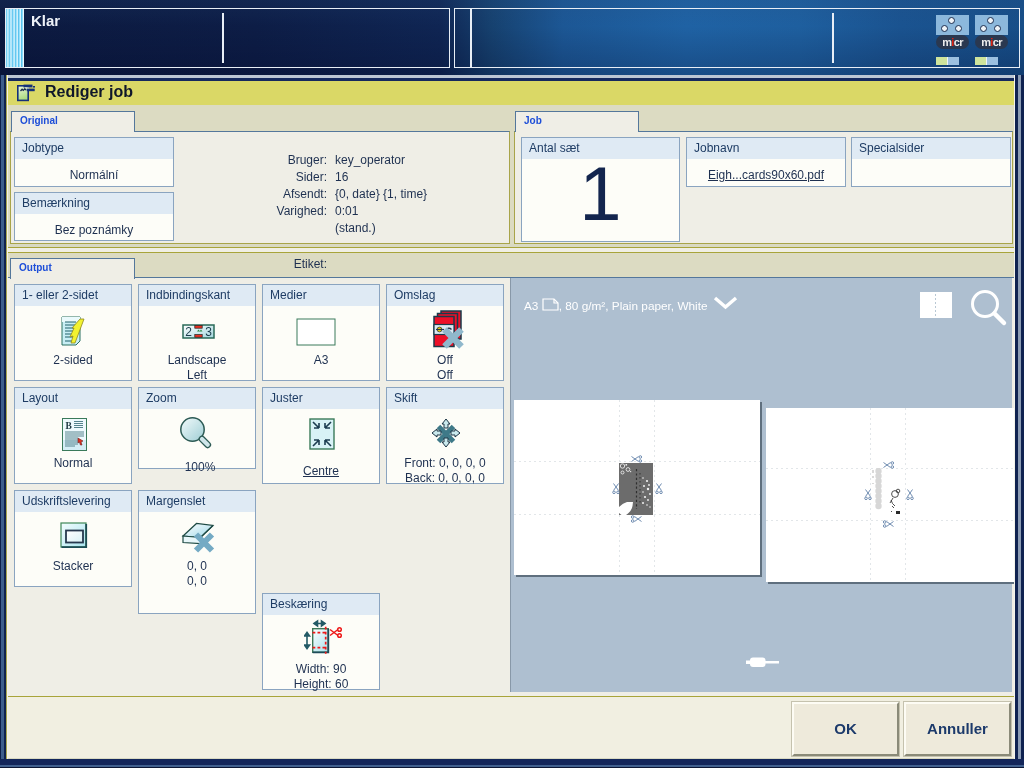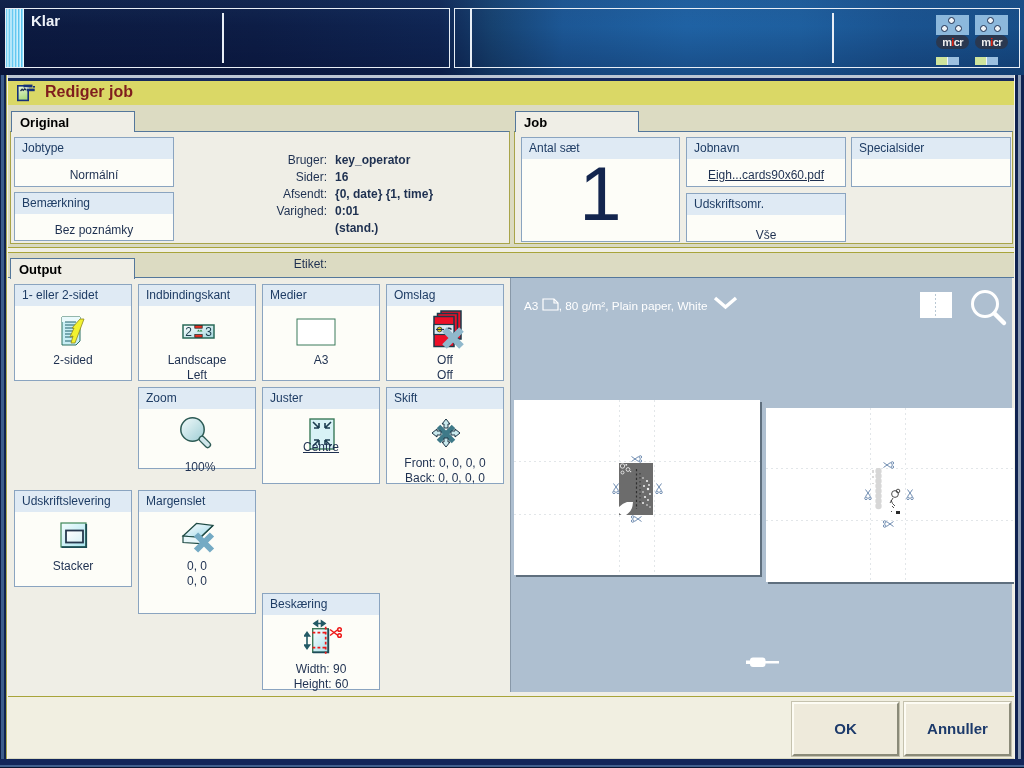--- a/index.html
+++ b/index.html
@@ -37,37 +37,37 @@
   #b-top2 { z-index:20; position:absolute; left:0; top:3px; width:1024px; height:3px; background:#15295e; }
   #b-left { z-index:20; position:absolute; left:0; top:0; width:8px; height:693px;
     background:linear-gradient(90deg,#0d1f4a 0 1px,#3d5d8c 1px 4px,#10234f 4px 6px,#a8a44e 6px 7px,#f2f1e6 7px 8px); }
   #b-right { z-index:20; position:absolute; left:1014px; top:0; width:10px; height:693px;
     background:linear-gradient(90deg,#f4f4ec 0 1px,#0f2250 1px 4px,#8c9cb4 4px 7px,#0f2250 7px 10px); }
   #b-bottom { z-index:20; position:absolute; left:0; top:684px; width:1024px; height:9px;
     background:linear-gradient(180deg,#13265a 0 6px,#41608e 6px 8px,#0a1634 8px 9px); }
 
   
   #titlebar { position:absolute; left:8px; top:6px; width:1006px; height:24px; background:#dad866; }
-  #titletxt { position:absolute; left:37px; top:2px; font-size:16px; font-weight:bold; color:#7f1d1d; }
+  #titletxt { position:absolute; left:37px; top:2px; font-size:16px; font-weight:bold; color:#0f172a; }
 
   
   .tab { position:absolute; height:21px; background:#efeee6; border:1px solid #54779b;
-    border-bottom:none; font-size:13px; font-weight:bold; color:#000000; padding:3px 0 0 8px; }
+    border-bottom:none; font-size:10px; font-weight:bold; color:#1d4ed8; padding:3px 0 0 8px; }
   .gbox { position:absolute; background:#efeee6; border-top:1px solid #54779b;
     border-left:1px solid #a8a44a; border-right:1px solid #a8a44a; border-bottom:1px solid #a8a44a; }
 
   
   .hbtn { position:absolute; background:#fdfdf8; border:1px solid #8aa4c0; }
   .hbtn .hd { position:absolute; left:0; top:0; right:0; height:21px; background:#dfeaf4;
     font-size:12px; color:#1e3c64; padding:3px 0 0 7px; }
   .cap { position:absolute; left:0; right:0; text-align:center; font-size:12px; color:#1e3050; line-height:15px; }
 
   
   .ilabel { position:absolute; width:120px; text-align:right; font-size:12px; color:#1e3050; }
-  .ivalue { position:absolute; font-size:12px; color:#1e3050;font-weight:bold; }
+  .ivalue { position:absolute; font-size:12px; color:#1e3050; }
 
   
   #topband { position:absolute; left:7px; top:30px; width:1008px; height:139px; background:#dcdbc2; }
   #splitter { position:absolute; left:7px; top:172px; width:1008px; height:6px; background:#f0efe4;
     border-top:1px solid #a8a43a; border-bottom:1px solid #a8a43a; }
   #band2 { position:absolute; left:7px; top:178px; width:1008px; height:25px; background:#dcdbc2; }
   #outputbg { position:absolute; left:7px; top:202px; width:1008px; height:420px; background:#efeee6;
     border-top:1px solid #54779b; border-bottom:1px solid #a8a43a; }
   #preview { position:absolute; left:510px; top:203px; width:502px; height:414px; background:#aebfd0;
     border-left:1px solid #8898a8; }
@@ -175,24 +175,20 @@
     <div class="tab" style="left:515px; top:36px; width:124px;">Job</div>
 
     <div class="hbtn" style="left:521px; top:62px; width:159px; height:105px;">
       <div class="hd">Antal sæt</div>
       <div class="cap" style="top:14px; font-size:76px; line-height:84px; font-weight:normal; color:#13254e;">1</div>
     </div>
     <div class="hbtn" style="left:686px; top:62px; width:160px; height:50px;">
       <div class="hd">Jobnavn</div>
       <div class="cap" style="top:30px;text-decoration:underline;">Eigh...cards90x60.pdf</div>
     </div>
-    <div class="hbtn" style="left:686px; top:118px; width:160px; height:49px;">
-      <div class="hd">Udskriftsomr.</div>
-      <div class="cap" style="top:34px;">Vše</div>
-    </div>
     <div class="hbtn" style="left:851px; top:62px; width:160px; height:50px;">
       <div class="hd">Specialsider</div>
     </div>
 
     <div id="outputbg"></div>
     <div id="preview"></div>
     <div class="tab" style="left:10px; top:183px; width:125px;">Output</div>
 
     <div class="hbtn" style="left:14px; top:209px; width:118px; height:97px;">
       <div class="hd">1- eller 2-sidet</div>
@@ -237,20 +233,32 @@
         <rect x="1" y="6.5" width="20" height="30" fill="#ec1028" stroke="#1a3a4a" stroke-width="1.5"></rect>
         <rect x="1" y="14.5" width="20" height="10" fill="#dce9f2" stroke="#1a3a4a" stroke-width="1.2"></rect>
         <circle cx="6.5" cy="19.5" r="2.4" fill="#f2d600" stroke="#333333" stroke-width="0.8"></circle>
         <path d="M3 19.5 h8" stroke="#283848" stroke-width="1.2"></path>
         <path d="M12.5 20.5 q3 -4 6 -1" stroke="#283848" stroke-width="1.4" fill="none"></path>
         <path d="M11.5 19.5 L28.5 36.5 M28.5 19.5 L11.5 36.5" stroke="#90b8cc" stroke-width="6.5"></path>
       </svg>
       <div class="cap" style="top:68px;">Off<br>Off</div>
     </div>
 
+    <div class="hbtn" style="left:14px; top:312px; width:118px; height:97px;">
+      <div class="hd">Layout</div>
+      <svg class="abs" style="left:47px; top:30px;" width="25" height="33" viewBox="0 0 25 33">
+        <rect x="0.5" y="0.5" width="24" height="32" fill="#eefafd" stroke="#3a7a5a"></rect>
+        <rect x="1" y="22" width="23" height="10" fill="#cdeaf2" opacity="0.8"></rect>
+        <text x="3.5" y="11" font-size="9.5" font-weight="bold" fill="#223c46" font-family="Liberation Serif">B</text>
+        <path d="M12 3.5h9M12 5.5h9M12 7.5h9M12 9.5h9" stroke="#56848e" stroke-width="1"></path>
+        <path d="M3 14h19M3 16h19M3 18h19M3 20h13M3 22h13M3 24h13M3 26h13M3 28h10" stroke="#56848e" stroke-width="1"></path>
+        <path d="M16 20 l5 3 -2 1 1 3 -1.6 0 -1 -3 -1.4 1 z" fill="#e03020" stroke="#702020" stroke-width="0.6"></path>
+      </svg>
+      <div class="cap" style="top:68px;">Normal</div>
+    </div>
     <div class="hbtn" style="left:138px; top:312px; width:118px; height:82px;">
       <div class="hd">Zoom</div>
       <svg class="abs" style="left:40px; top:28px;" width="34" height="38" viewBox="0 0 34 38">
         <defs>
             <linearGradient id="zg" x1="0" y1="0" x2="1" y2="1">
           <stop offset="0" stop-color="#f2fafb"></stop>
               <stop offset="0.55" stop-color="#c4e2e6"></stop>
               <stop offset="1" stop-color="#9ecdd4"></stop>
         </linearGradient>
           </defs>
@@ -263,21 +271,21 @@
       <div class="hd">Juster</div>
       <svg class="abs" style="left:46px; top:30px;" width="26" height="32" viewBox="0 0 26 32">
         <rect x="1" y="1" width="24" height="30" fill="#d8f2f6" stroke="#3a7a5a" stroke-width="1.4"></rect>
         <g stroke="#1c3c50" stroke-width="1.6" fill="#7ab0a8">
           <path d="M4 4 L10 10 M10 10 l-5 0 M10 10 l0 -5"></path>
           <path d="M22 4 L16 10 M16 10 l5 0 M16 10 l0 -5"></path>
           <path d="M4 28 L10 22 M10 22 l-5 0 M10 22 l0 5"></path>
           <path d="M22 28 L16 22 M16 22 l5 0 M16 22 l0 5"></path>
         </g>
       </svg>
-      <div class="cap" style="top:52px;text-decoration:underline;">Centre</div>
+      <div class="cap" style="top:76px;text-decoration:underline;">Centre</div>
     </div>
     <div class="hbtn" style="left:386px; top:312px; width:118px; height:97px;">
       <div class="hd">Skift</div>
       <svg class="abs" style="left:44px; top:30px;" width="30" height="30" viewBox="0 0 30 30">
         <path d="M7.5 8.5 L22.5 23.5 M22.5 8.5 L7.5 23.5" stroke="#3e7988" stroke-width="5"></path>
         <g fill="#c9e8ec" stroke="#1c3444" stroke-width="1">
           <path d="M15 1 L19 6 L17 6 L17 10 L13 10 L13 6 L11 6 Z"></path>
           <path d="M15 29 L19 24 L17 24 L17 20 L13 20 L13 24 L11 24 Z"></path>
           <path d="M1 15 L6 11 L6 13 L10 13 L10 17 L6 17 L6 19 Z"></path>
           <path d="M29 15 L24 11 L24 13 L20 13 L20 17 L24 17 L24 19 Z"></path>

